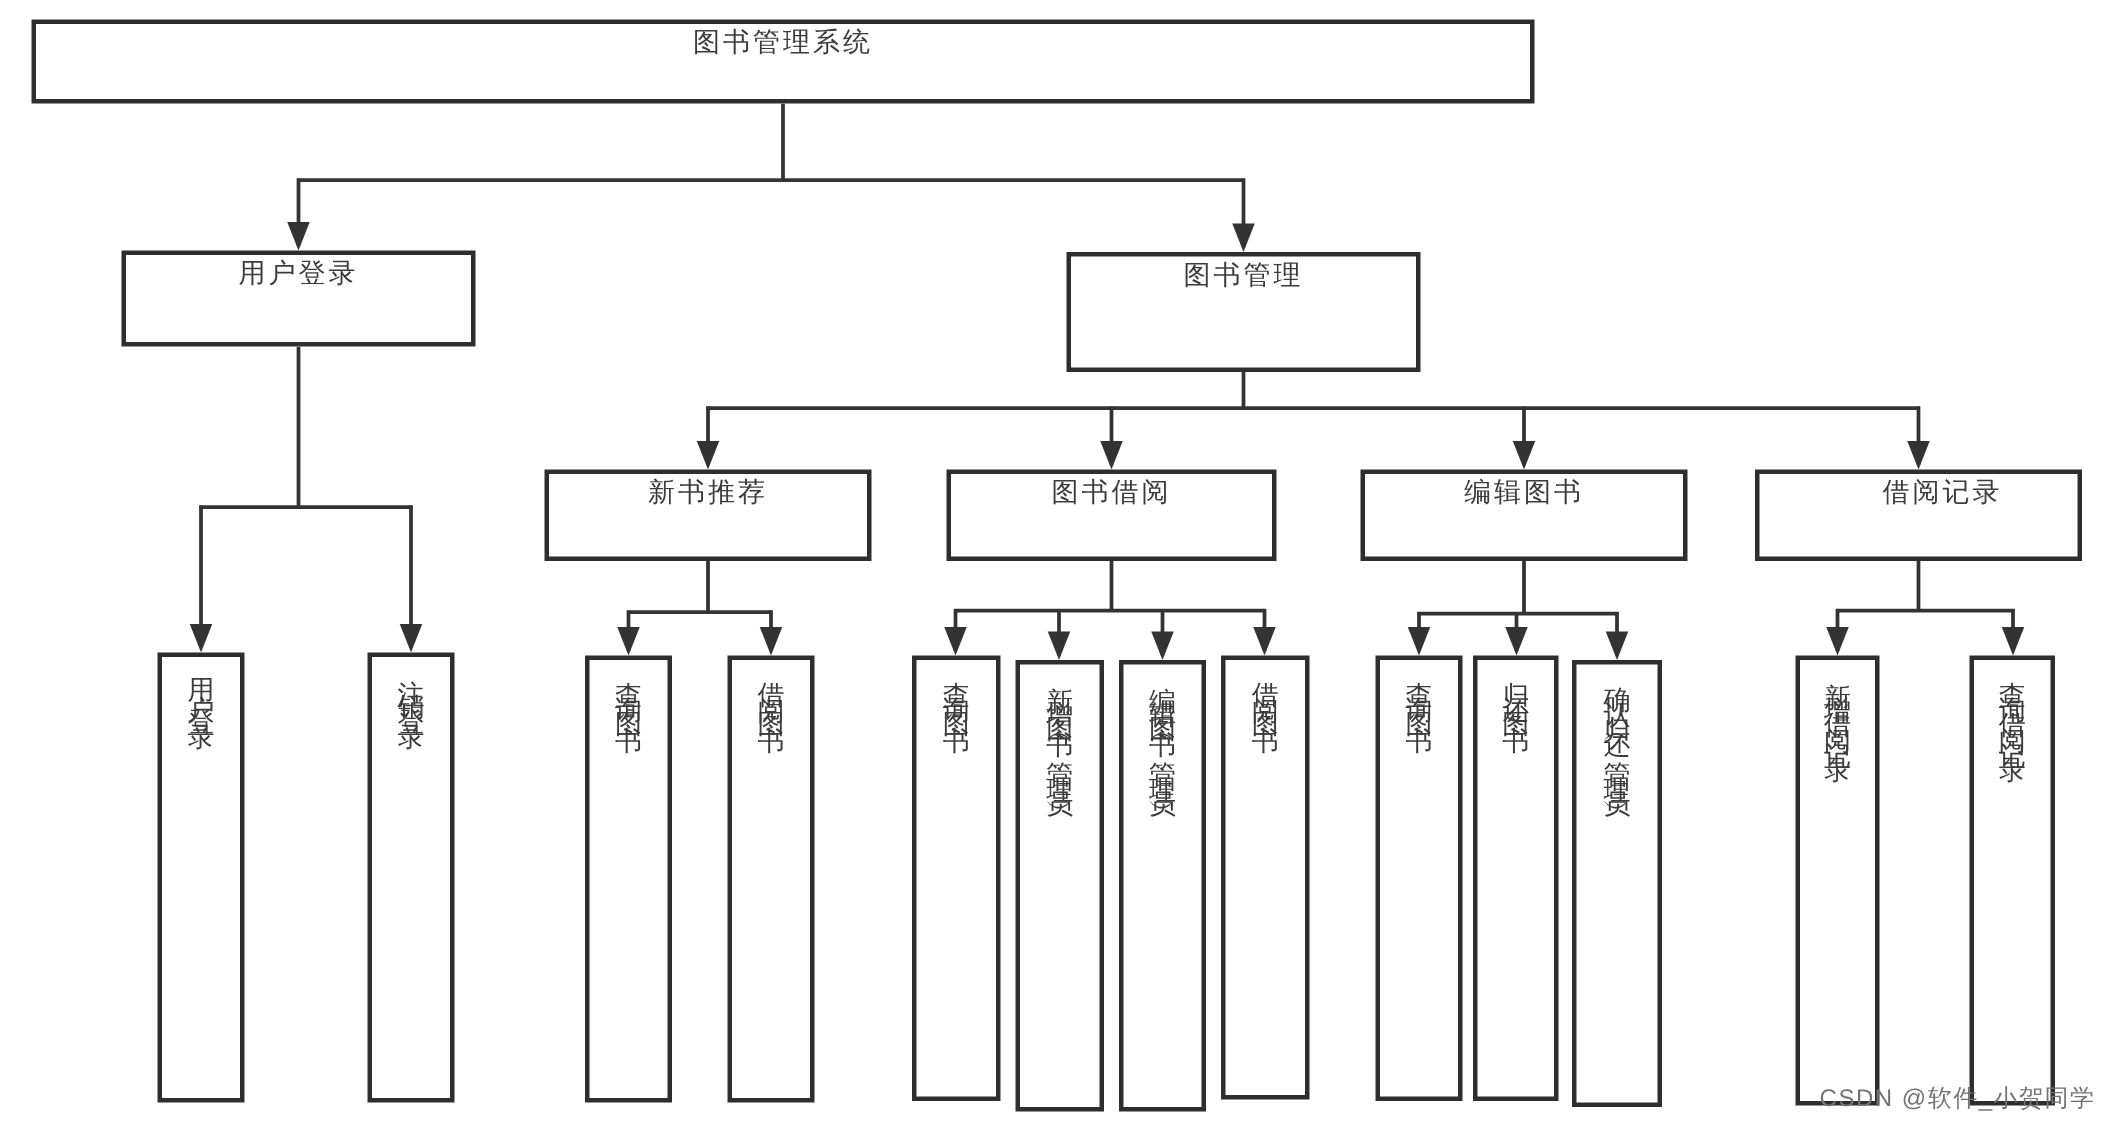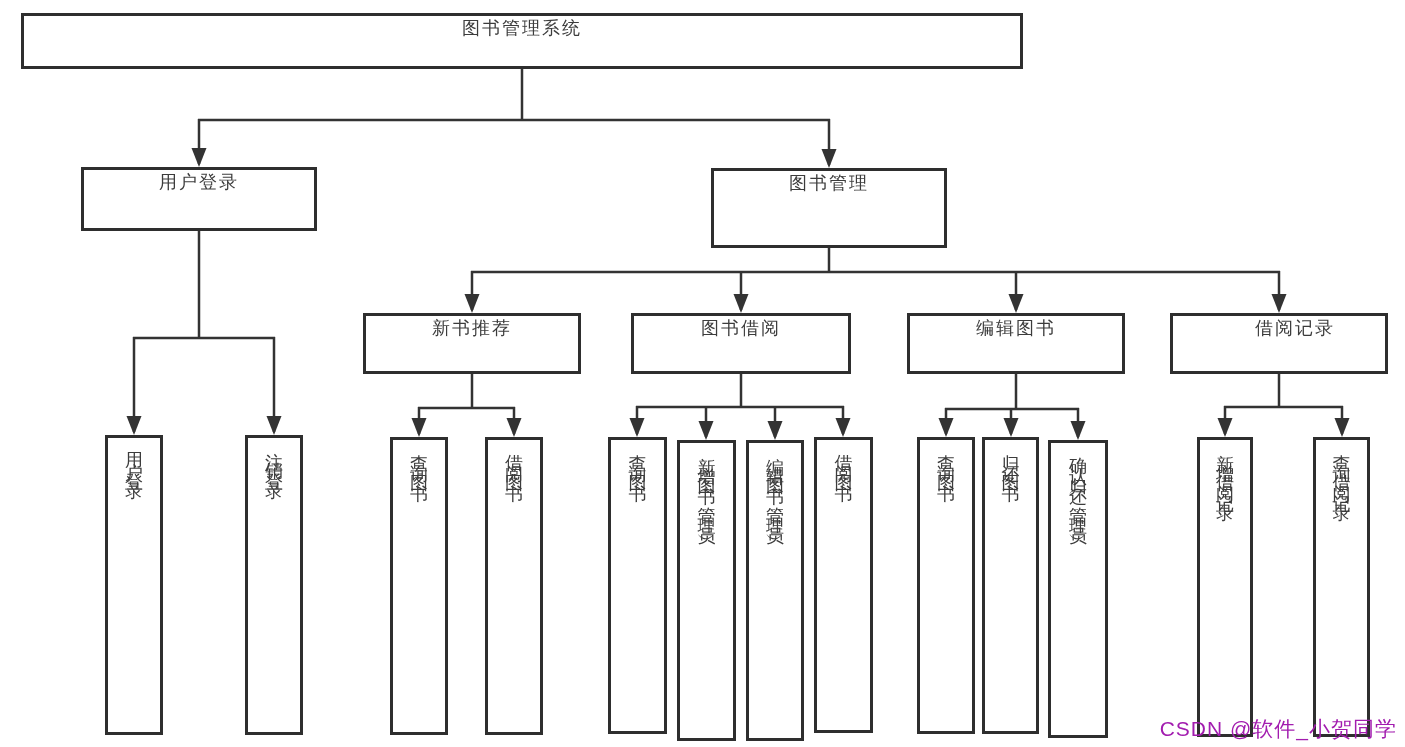--- a/index.html
+++ b/index.html
@@ -41,22 +41,22 @@
     writing-mode: vertical-rl;
     text-orientation: mixed;
     letter-spacing: 10px;
     line-height: 1;
     white-space: nowrap;
   }
   .watermark {
     position: absolute;
     right: 8px;
     bottom: 4px;
-    color: #a21caf;
-    font-size: 21px;
+    color: #737373;
+    font-size: 16px;
     letter-spacing: 1px;
     z-index: 3;
   }
 </style>
 </head>
 <body>
 
 <div class="stage">
 
   <svg class="wires" viewBox="0 0 1405 747">

